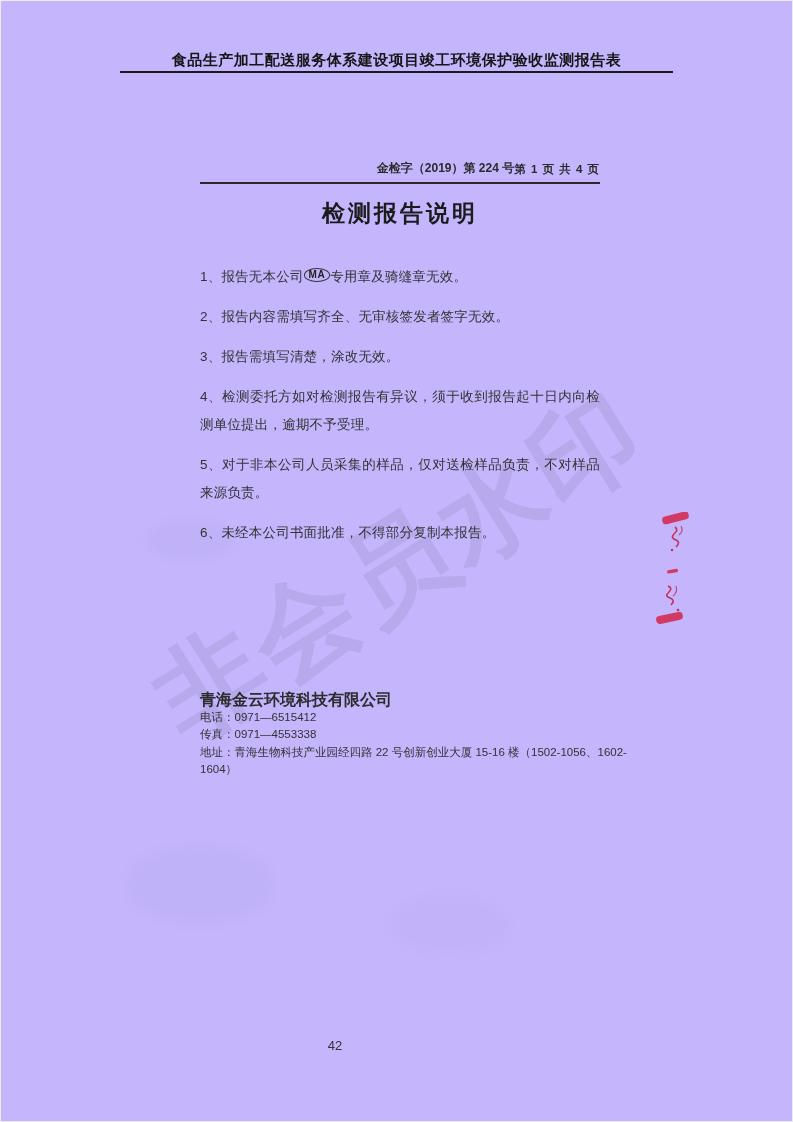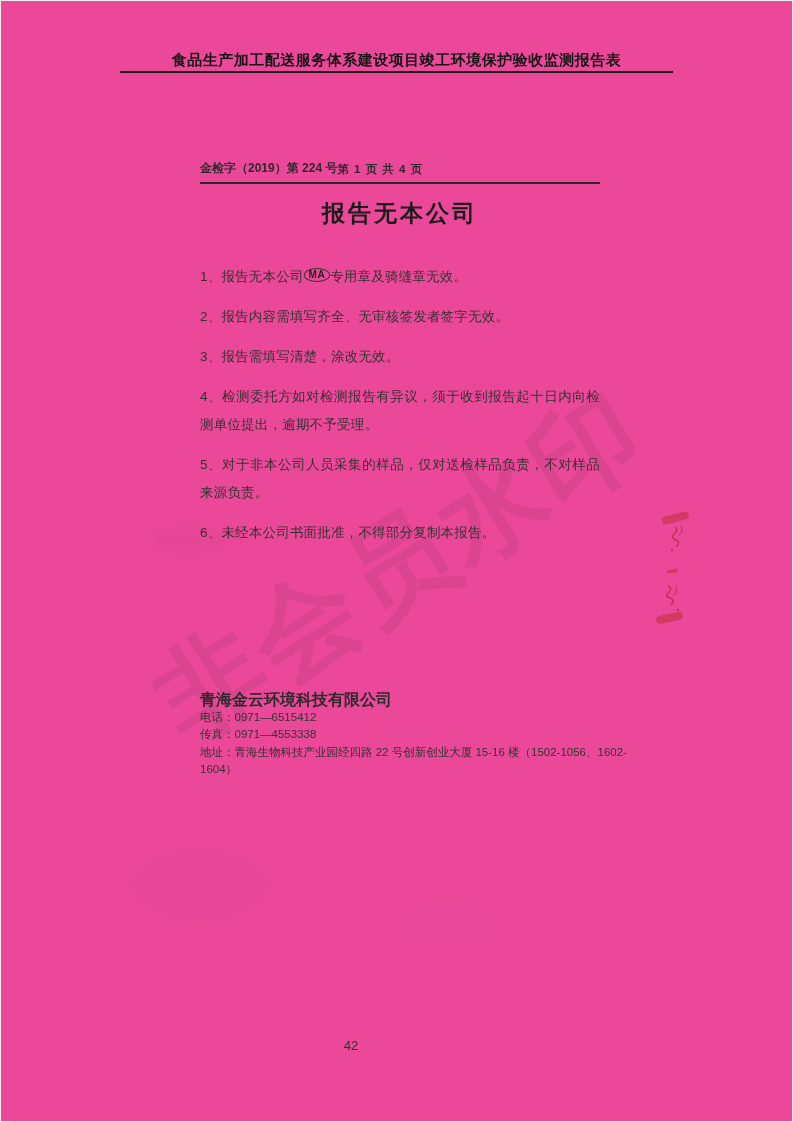--- a/index.html
+++ b/index.html
@@ -4,21 +4,21 @@
 <style>
   html, body { margin: 0; padding: 0; }
   body {
     font-family: "Liberation Sans", "DejaVu Sans", sans-serif;
     background: #ffffff;
   }
   .sheet {
     position: relative;
     width: 793px;
     height: 1122px;
-    background: #ec4899;
+    background: #c4b5fd;
     overflow: hidden;
     outline: 1px solid #ececec;
     outline-offset: -1px;
   }
 
   
   .book-header {
     position: absolute;
     top: 51px; left: 0;
     width: 793px;
@@ -38,21 +38,21 @@
 
   
   .doc {
     position: absolute;
     left: 200px; top: 160px;
     width: 400px;
     color: #2e2e2e;
   }
   .doc-head {
     display: flex;
-    justify-content: flex-start;
+    justify-content: flex-end;
     align-items: flex-end;
     border-bottom: 2px solid #2a2a2a;
     padding-bottom: 5px;
   }
   .doc-number {
     font-size: 12px;
     font-weight: 600;
     color: #2b2b2b;
   }
   .doc-pageind {
@@ -129,21 +129,20 @@
   }
 
   
   .page-number {
     position: absolute;
     top: 1038px; left: 0;
     width: 670px;
     text-align: center;
     font-size: 13px;
     color: #333;
-    margin-left: 16px;
   }
 
   
   .artifact {
     position: absolute;
     border-radius: 50%;
     background: rgba(0,0,0,0.02);
     filter: blur(7px);
     pointer-events: none;
   }
@@ -164,21 +163,21 @@
   <div class="artifact artifact-1"></div>
   <div class="artifact artifact-2"></div>
   <div class="artifact artifact-3"></div>
 
   <div class="doc">
     <div class="doc-head">
       <span class="doc-number">金检字（2019）第 224 号</span>
       <span class="doc-pageind">第 1 页 共 4 页</span>
     </div>
 
-    <div class="doc-title">报告无本公司</div>
+    <div class="doc-title">检测报告说明</div>
 
     <div class="notes">
       <p class="note"><span>1、报告无本公司</span><span class="ma-badge"><span>MA</span></span><span>专用章及骑缝章无效。</span></p>
       <p class="note">2、报告内容需填写齐全、无审核签发者签字无效。</p>
       <p class="note">3、报告需填写清楚，涂改无效。</p>
       <p class="note">4、检测委托方如对检测报告有异议，须于收到报告起十日内向检测单位提出，逾期不予受理。</p>
       <p class="note">5、对于非本公司人员采集的样品，仅对送检样品负责，不对样品来源负责。</p>
       <p class="note">6、未经本公司书面批准，不得部分复制本报告。</p>
     </div>
   </div>

